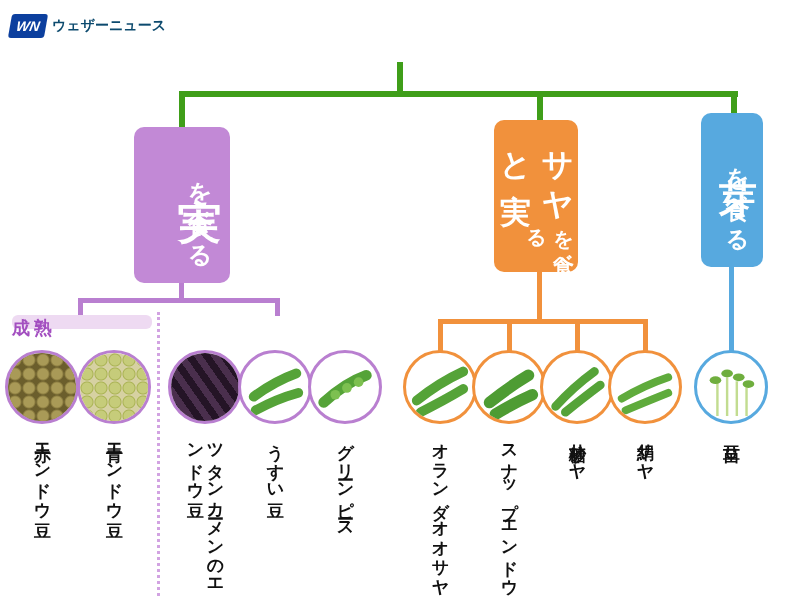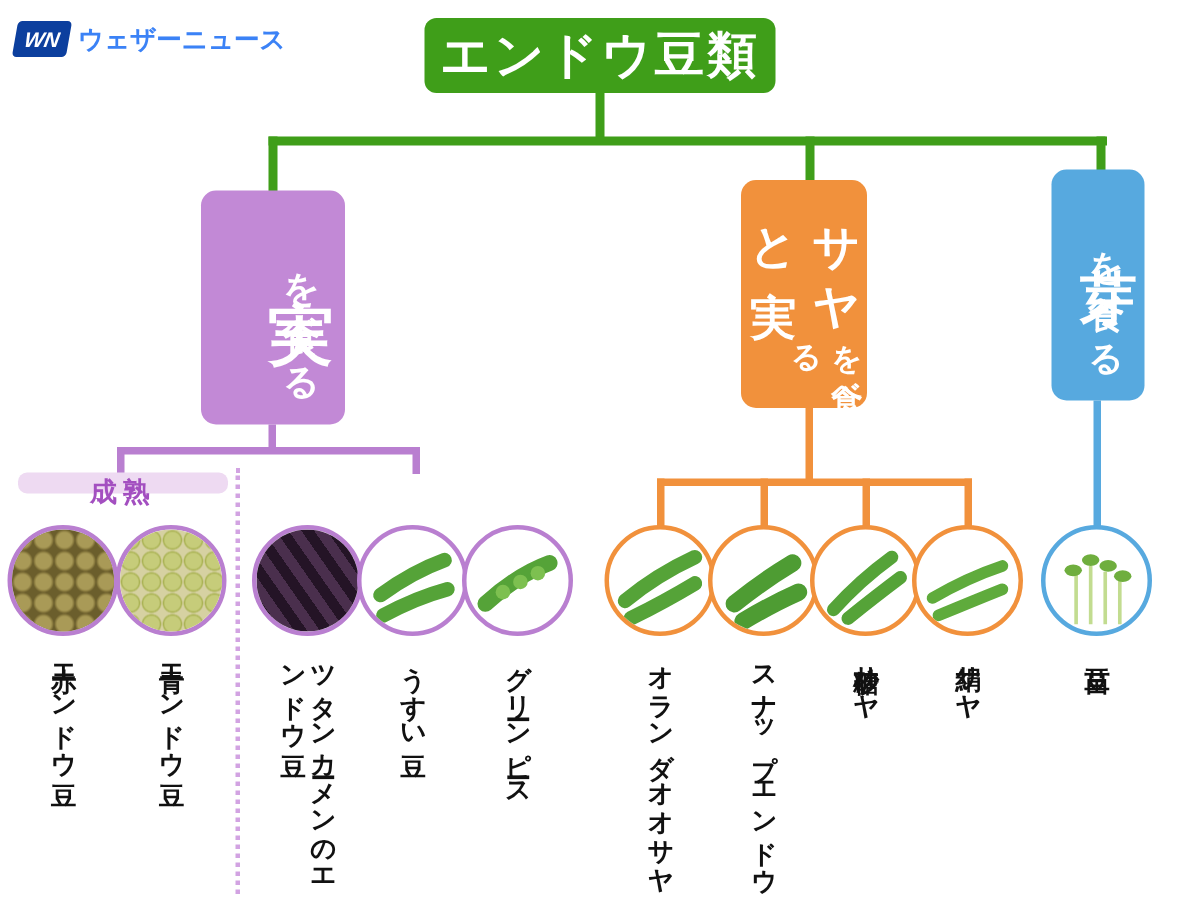--- a/index.html
+++ b/index.html
@@ -3,21 +3,21 @@
 <meta charset="utf-8">
 <style>
   html,body{margin:0;padding:0;background:#fff;font-family:"Liberation Sans","DejaVu Sans",sans-serif;}
   .stage{position:relative;width:800px;height:600px;background:#fff;overflow:hidden;}
 
   
   .logo{position:absolute;left:10px;top:14px;display:flex;align-items:center;gap:6px;}
   .wn-badge{display:inline-block;background:#0c3f9e;color:#fff;font-weight:bold;font-style:italic;
             font-size:14px;width:36px;height:24px;line-height:24px;text-align:center;
             border-radius:3px;transform:skewX(-10deg);}
-  .logo-text{color:#3b82f6;font-weight:bold;font-size:17px;}
+  .logo-text{color:#0c4a6e;font-weight:bold;font-size:14px;}
 
   
   .title{position:absolute;left:283px;top:12px;width:234px;height:50px;background:#3f9e19;
          border-radius:8px;color:#fff;font-weight:bold;font-size:33px;text-align:center;
          line-height:50px;letter-spacing:2px;}
 
   
   .line{position:absolute;}
   .line.green{background:#3f9e19;}
   .line.purple{background:#b97fd0;}
@@ -33,21 +33,21 @@
   .blue-bg{background:#57a9df;}
   .branch-fruit .b-big{font-size:44px;letter-spacing:2px;}
   .branch-fruit .b-small{font-size:24px;letter-spacing:3px;}
   .branch-pod .b-big{font-size:31px;letter-spacing:3px;}
   .branch-pod .b-small{font-size:20px;letter-spacing:3px;}
   .branch-sprout .b-big{font-size:38px;letter-spacing:2px;}
   .branch-sprout .b-small{font-size:23px;letter-spacing:3px;}
 
   
   .group{position:absolute;height:14px;background:#eedaf2;border-radius:6px;color:#a34fc0;
-         font-weight:bold;font-size:18px;text-align:center;line-height:27px;letter-spacing:4px;}
+         font-weight:bold;font-size:18px;text-align:left;line-height:27px;letter-spacing:4px;}
 
   .dotted{position:absolute;width:0;border-left:3px dotted #d2a3e2;}
 
   
   .item{position:absolute;top:350px;width:90px;display:flex;flex-direction:column;align-items:center;}
   .photo{width:74px;height:74px;border-radius:50%;border:3px solid #ccc;box-sizing:border-box;
          overflow:hidden;background:#fff;display:flex;align-items:center;justify-content:center;}
   .bd-purple{border-color:#b97fd0;}
   .bd-orange{border-color:#f1913c;}
   .bd-blue{border-color:#57a9df;}
@@ -66,21 +66,20 @@
 </head>
 <body>
 
 <div class="stage">
 
   <div class="logo">
     <span class="wn-badge">WN</span>
     <span class="logo-text">ウェザーニュース</span>
   </div>
 
-  <div class="title">エンドウ豆類</div>
 
   <div class="line green" style="left:397px;top:62px;width:6px;height:33px"></div>
   <div class="line green" style="left:179px;top:91px;width:559px;height:6px"></div>
   <div class="line green" style="left:179px;top:91px;width:6px;height:37px"></div>
   <div class="line green" style="left:537px;top:91px;width:6px;height:30px"></div>
   <div class="line green" style="left:731px;top:91px;width:6px;height:23px"></div>
 
   <div class="branch branch-fruit purple-bg vtext" style="left:134px;top:127px;width:96px;height:156px">
     <span><span class="b-big">実</span><span class="b-small">を食べる</span></span>
   </div>

